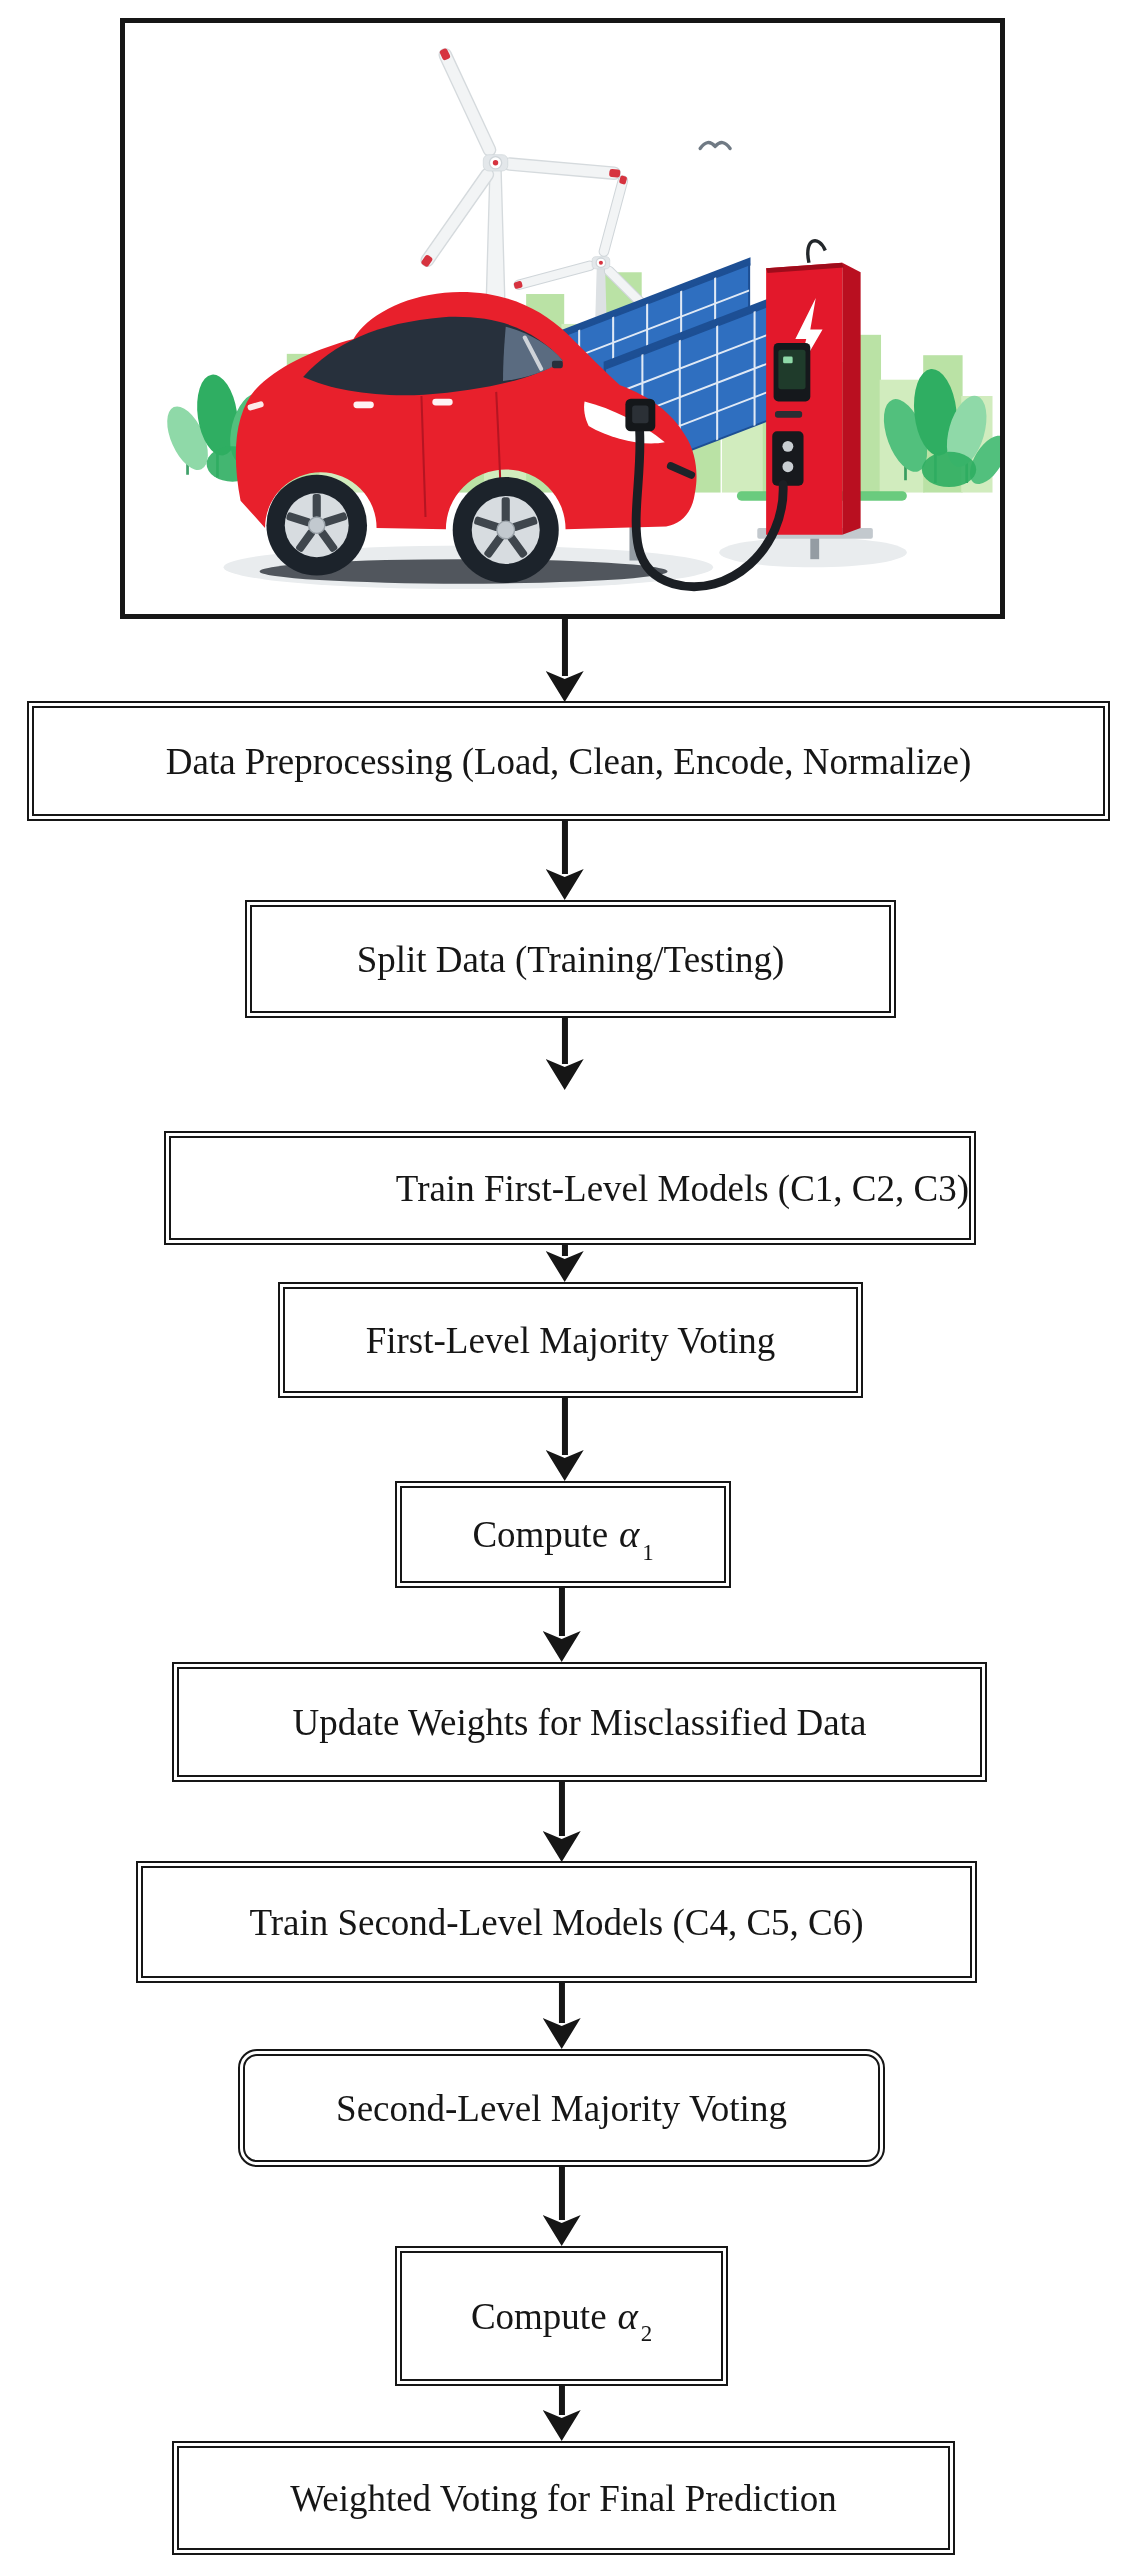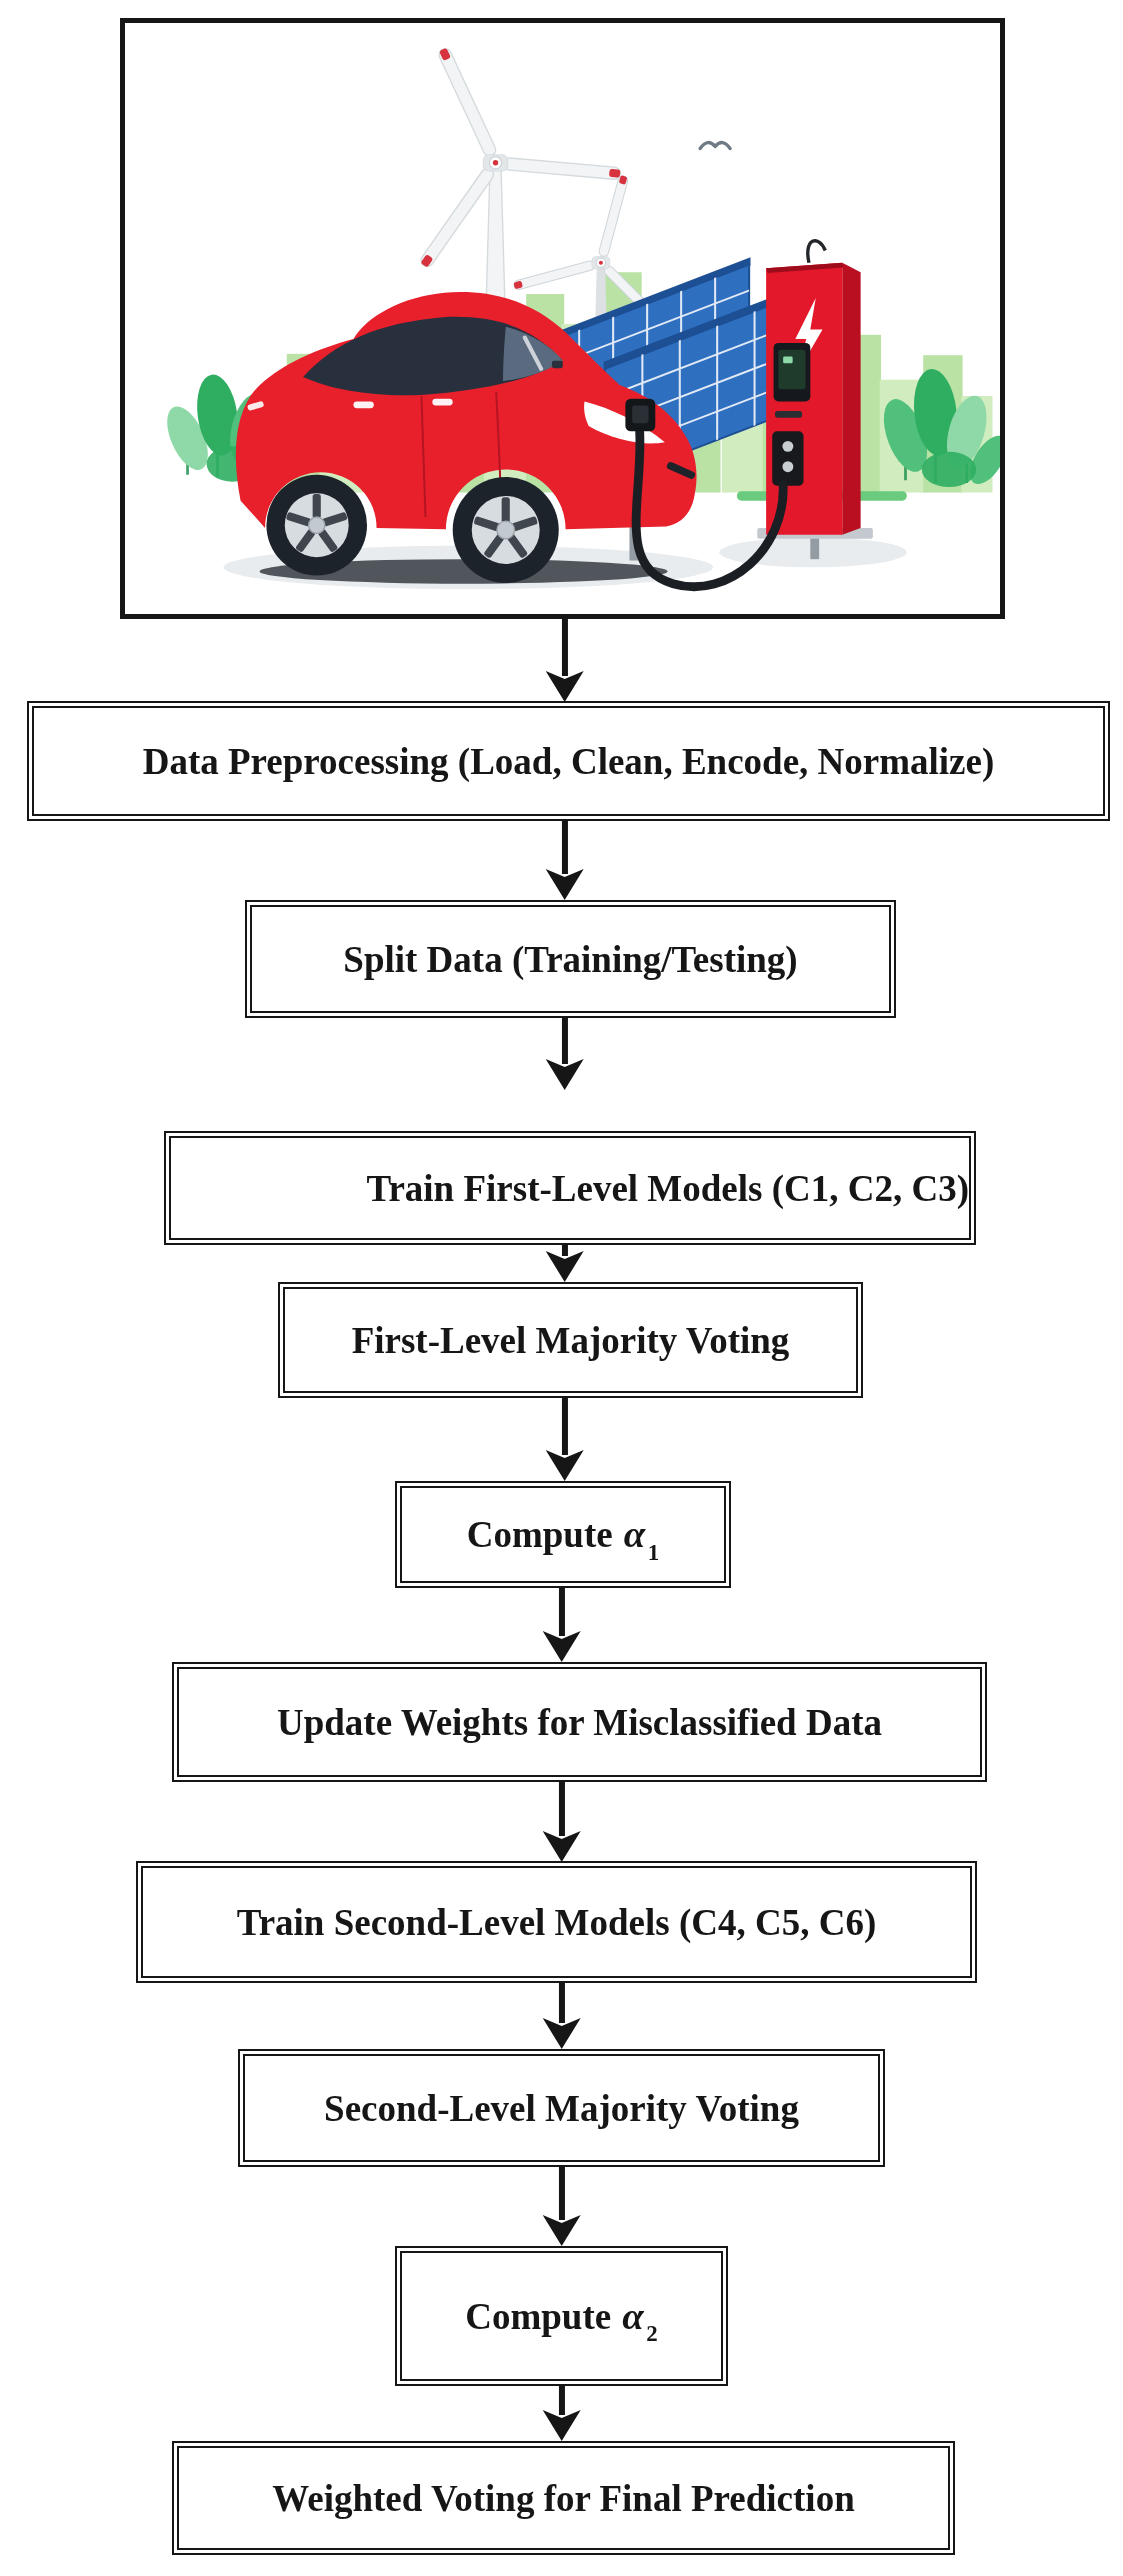--- a/index.html
+++ b/index.html
@@ -12,21 +12,21 @@
   .photo-frame {
     position:absolute; left:120px; top:17.7px; width:885px; height:601px;
     border:5.4px solid var(--ink,#161616); box-sizing:border-box; background:#ffffff;
   }
   .photo-frame svg { display:block; width:100%; height:100%; }
   .node {
     position:absolute; box-sizing:border-box;
     border:7.5px double var(--ink,#161616);
     background:var(--box-fill,#ffffff);
     display:flex; align-items:center; justify-content:center;
-    font-weight:700; font-size:37px; line-height:1;
+    font-weight:400; font-size:37px; line-height:1;
     color:var(--ink,#161616); white-space:nowrap; text-align:center;
   }
   .node .alpha { font-style:italic; margin-left:11px; font-size:1.05em; }
   .node sub { font-size:0.62em; line-height:0; vertical-align:-0.55em; margin-left:2.7px; font-style:normal; }
   .arrow { position:absolute; width:39px; }
   .arrow .shaft {
     position:absolute; left:50%; transform:translateX(-50%);
     top:0; bottom:26px; width:6.1px; background:var(--ink,#161616);
   }
   .arrow .head {
@@ -295,21 +295,21 @@
   </div>
 
   <div class="node" style="left:154px; top:1662px; width:815px; height:120px;margin-left:18px;">
     <span>Update Weights for Misclassified Data</span>
   </div>
 
   <div class="node" style="left:136px; top:1861px; width:841px; height:122px;">
     <span>Train Second-Level Models (C4, C5, C6)</span>
   </div>
 
-  <div class="node" style="left:238px; top:2049px; width:647px;  height:118px;">
+  <div class="node" style="left:238px; top:2049px; width:647px;  height:118px;border-radius:19px;">
     <span>Second-Level Majority Voting</span>
   </div>
 
   <div class="node" style="left:395px; top:2246px; width:333px;  height:140px;">
     <span><span>Compute</span><span class="alpha">α</span><sub>2</sub></span>
   </div>
 
   <div class="node" style="left:172px; top:2441px; width:783px; height:114px;">
     <span>Weighted Voting for Final Prediction</span>
   </div>

